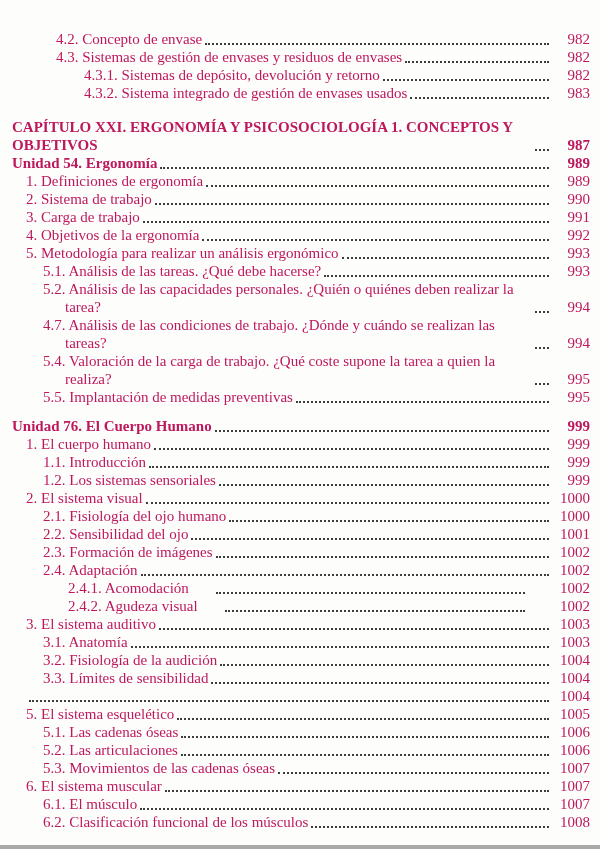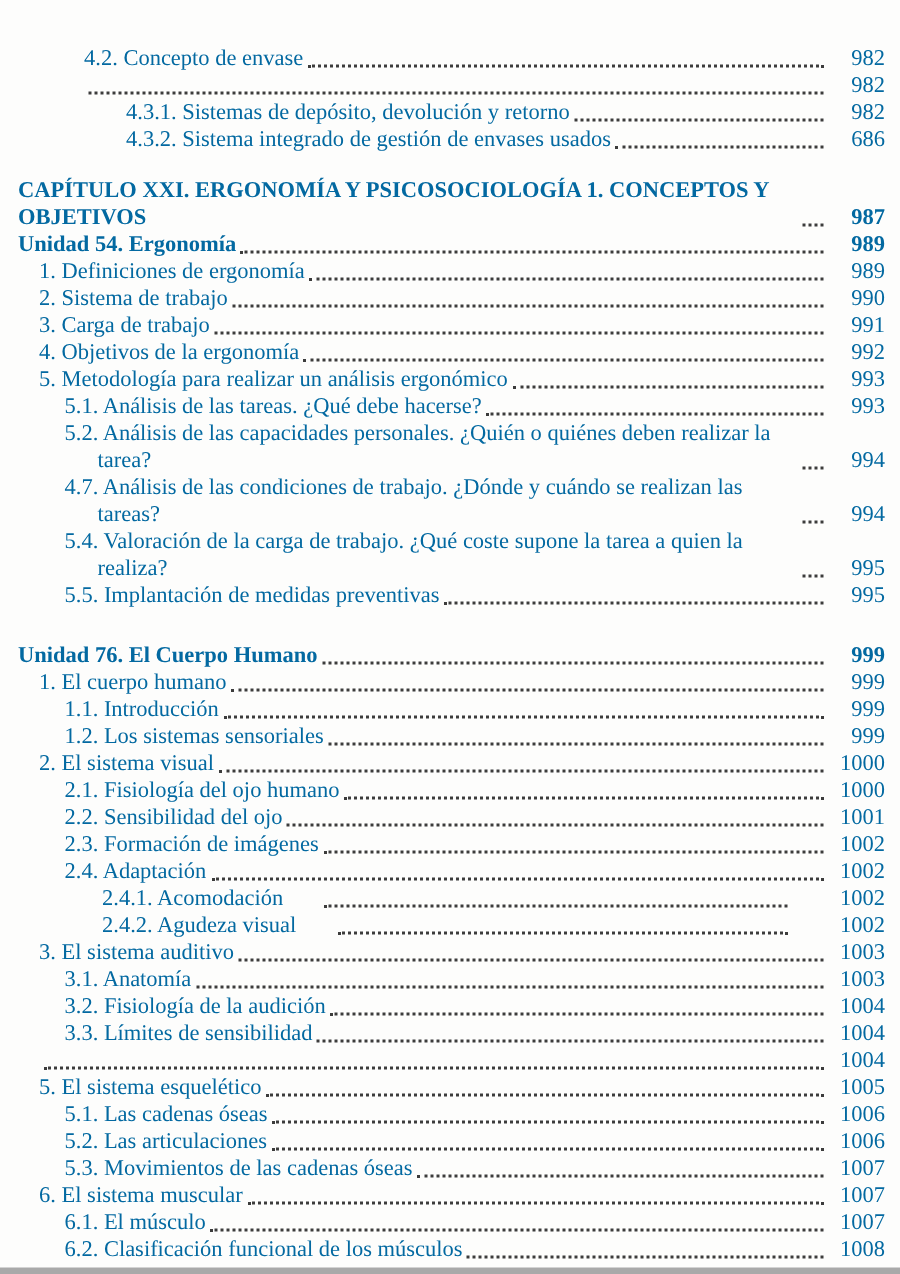--- a/index.html
+++ b/index.html
@@ -5,21 +5,21 @@
   * { box-sizing: border-box; margin: 0; padding: 0; }
   html, body { background: #e8e8e6; }
   body {
     width: 600px;
     font-family: "Liberation Serif", "DejaVu Serif", serif;
   }
   .page {
     width: 600px;
     height: 849px;
     background: #fdfdfc;
-    color: #0369a1;
+    color: #be185d;
     font-size: 15px;
     padding: 30px 10px 0 12px;
     border-bottom: 4px solid #a9a9a9;
     overflow: hidden;
   }
   .row {
     display: flex;
     align-items: flex-end;
     line-height: 18px;
   }
@@ -33,45 +33,46 @@
     margin: 0 3px 3px 3px;
   }
   .pagenum { flex: 0 0 38px; text-align: right; white-space: nowrap; }
   .indent-0 { padding-left: 0; }
   .indent-1 { padding-left: 14px; }
   .indent-2 { padding-left: 31px; font-family: Liberation Serif, serif; }
   .indent-3 { padding-left: 44px; }
   .indent-4 { padding-left: 56px; gap: 24px; }
   .indent-5 { padding-left: 72px; }
   .gap-lg { margin-top: 16px; }
-  .gap-sm { margin-top: 22px; }
+  .gap-sm { margin-top: 11px; }
 </style>
 </head>
 <body>
 
 <div class="page">
   <div id="toc">
       <div class="row indent-3">
         <span class="label">4.2. Concepto de envase</span>
         <span class="dots"></span>
         <span class="pagenum">982</span>
       </div>
       <div class="row indent-3">
+        <span class="label">4.3. Sistemas de gestión de envases y residuos de envases</span>
         <span class="dots"></span>
         <span class="pagenum">982</span>
       </div>
       <div class="row indent-5">
         <span class="label">4.3.1. Sistemas de depósito, devolución y retorno</span>
         <span class="dots"></span>
         <span class="pagenum">982</span>
       </div>
       <div class="row indent-5">
         <span class="label">4.3.2. Sistema integrado de gestión de envases usados</span>
         <span class="dots"></span>
-        <span class="pagenum">686</span>
+        <span class="pagenum">983</span>
       </div>
       <div class="row indent-0 bold gap-lg">
         <span class="label">CAPÍTULO XXI. ERGONOMÍA Y PSICOSOCIOLOGÍA 1. CONCEPTOS Y OBJETIVOS</span>
         <span class="dots"></span>
         <span class="pagenum">987</span>
       </div>
       <div class="row indent-0 bold">
         <span class="label">Unidad 54. Ergonomía</span>
         <span class="dots"></span>
         <span class="pagenum">989</span>

